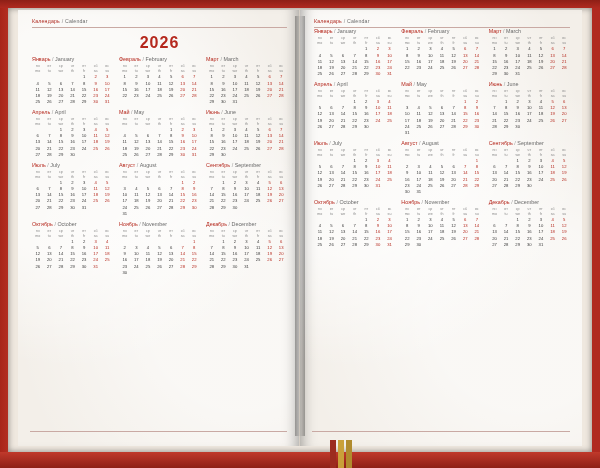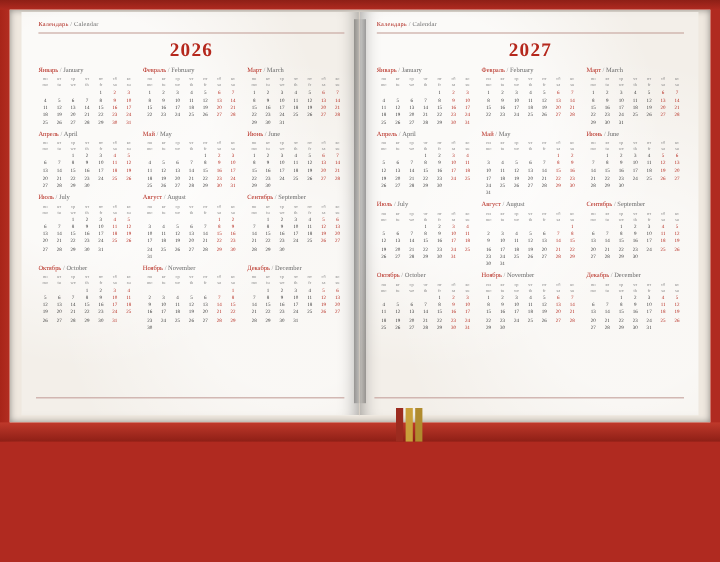--- a/index.html
+++ b/index.html
@@ -4,24 +4,23 @@
 <style>
   html,body{margin:0;padding:0;}
   body{
     width:600px;height:468px;
     background:#b02a20;
     font-family:"Liberation Sans", sans-serif;
     overflow:hidden;
   }
   .planner{
     position:relative;
-    width:600px;height:368px;
+    width:600px;height:468px;
     background:linear-gradient(90deg,#a82419 0%,#c0392b 3%,#b5291d 6%,#b02a20 100%);
     box-sizing:border-box;
-    font-family:Liberation Serif, serif;
   }
   
   .board{
     position:absolute;
     left:8px;top:8px;right:8px;bottom:16px;
     background:#efe8df;
     box-shadow:0 0 6px rgba(0,0,0,.45) inset;
   }
   .pages{
     position:absolute;
@@ -772,21 +771,20 @@
         <div class="botrule"></div>
       </div>
 
       <div class="page right">
         <div class="hdr">
           <span>Календарь</span>
           <span class="sep">/</span>
           <span class="en">Calendar</span>
         </div>
         <div class="rule"></div>
-        <div class="year">2027</div>
         <div class="grid" id="grid1">
             <div class="month">
               <div class="mname"><span>Январь</span><span class="slash"> / </span><span class="men">January</span></div>
               <div class="mgrid">
                 <div class="dow">пн</div>
                 <div class="dow">вт</div>
                 <div class="dow">ср</div>
                 <div class="dow">чт</div>
                 <div class="dow">пт</div>
                 <div class="dow">сб</div>

